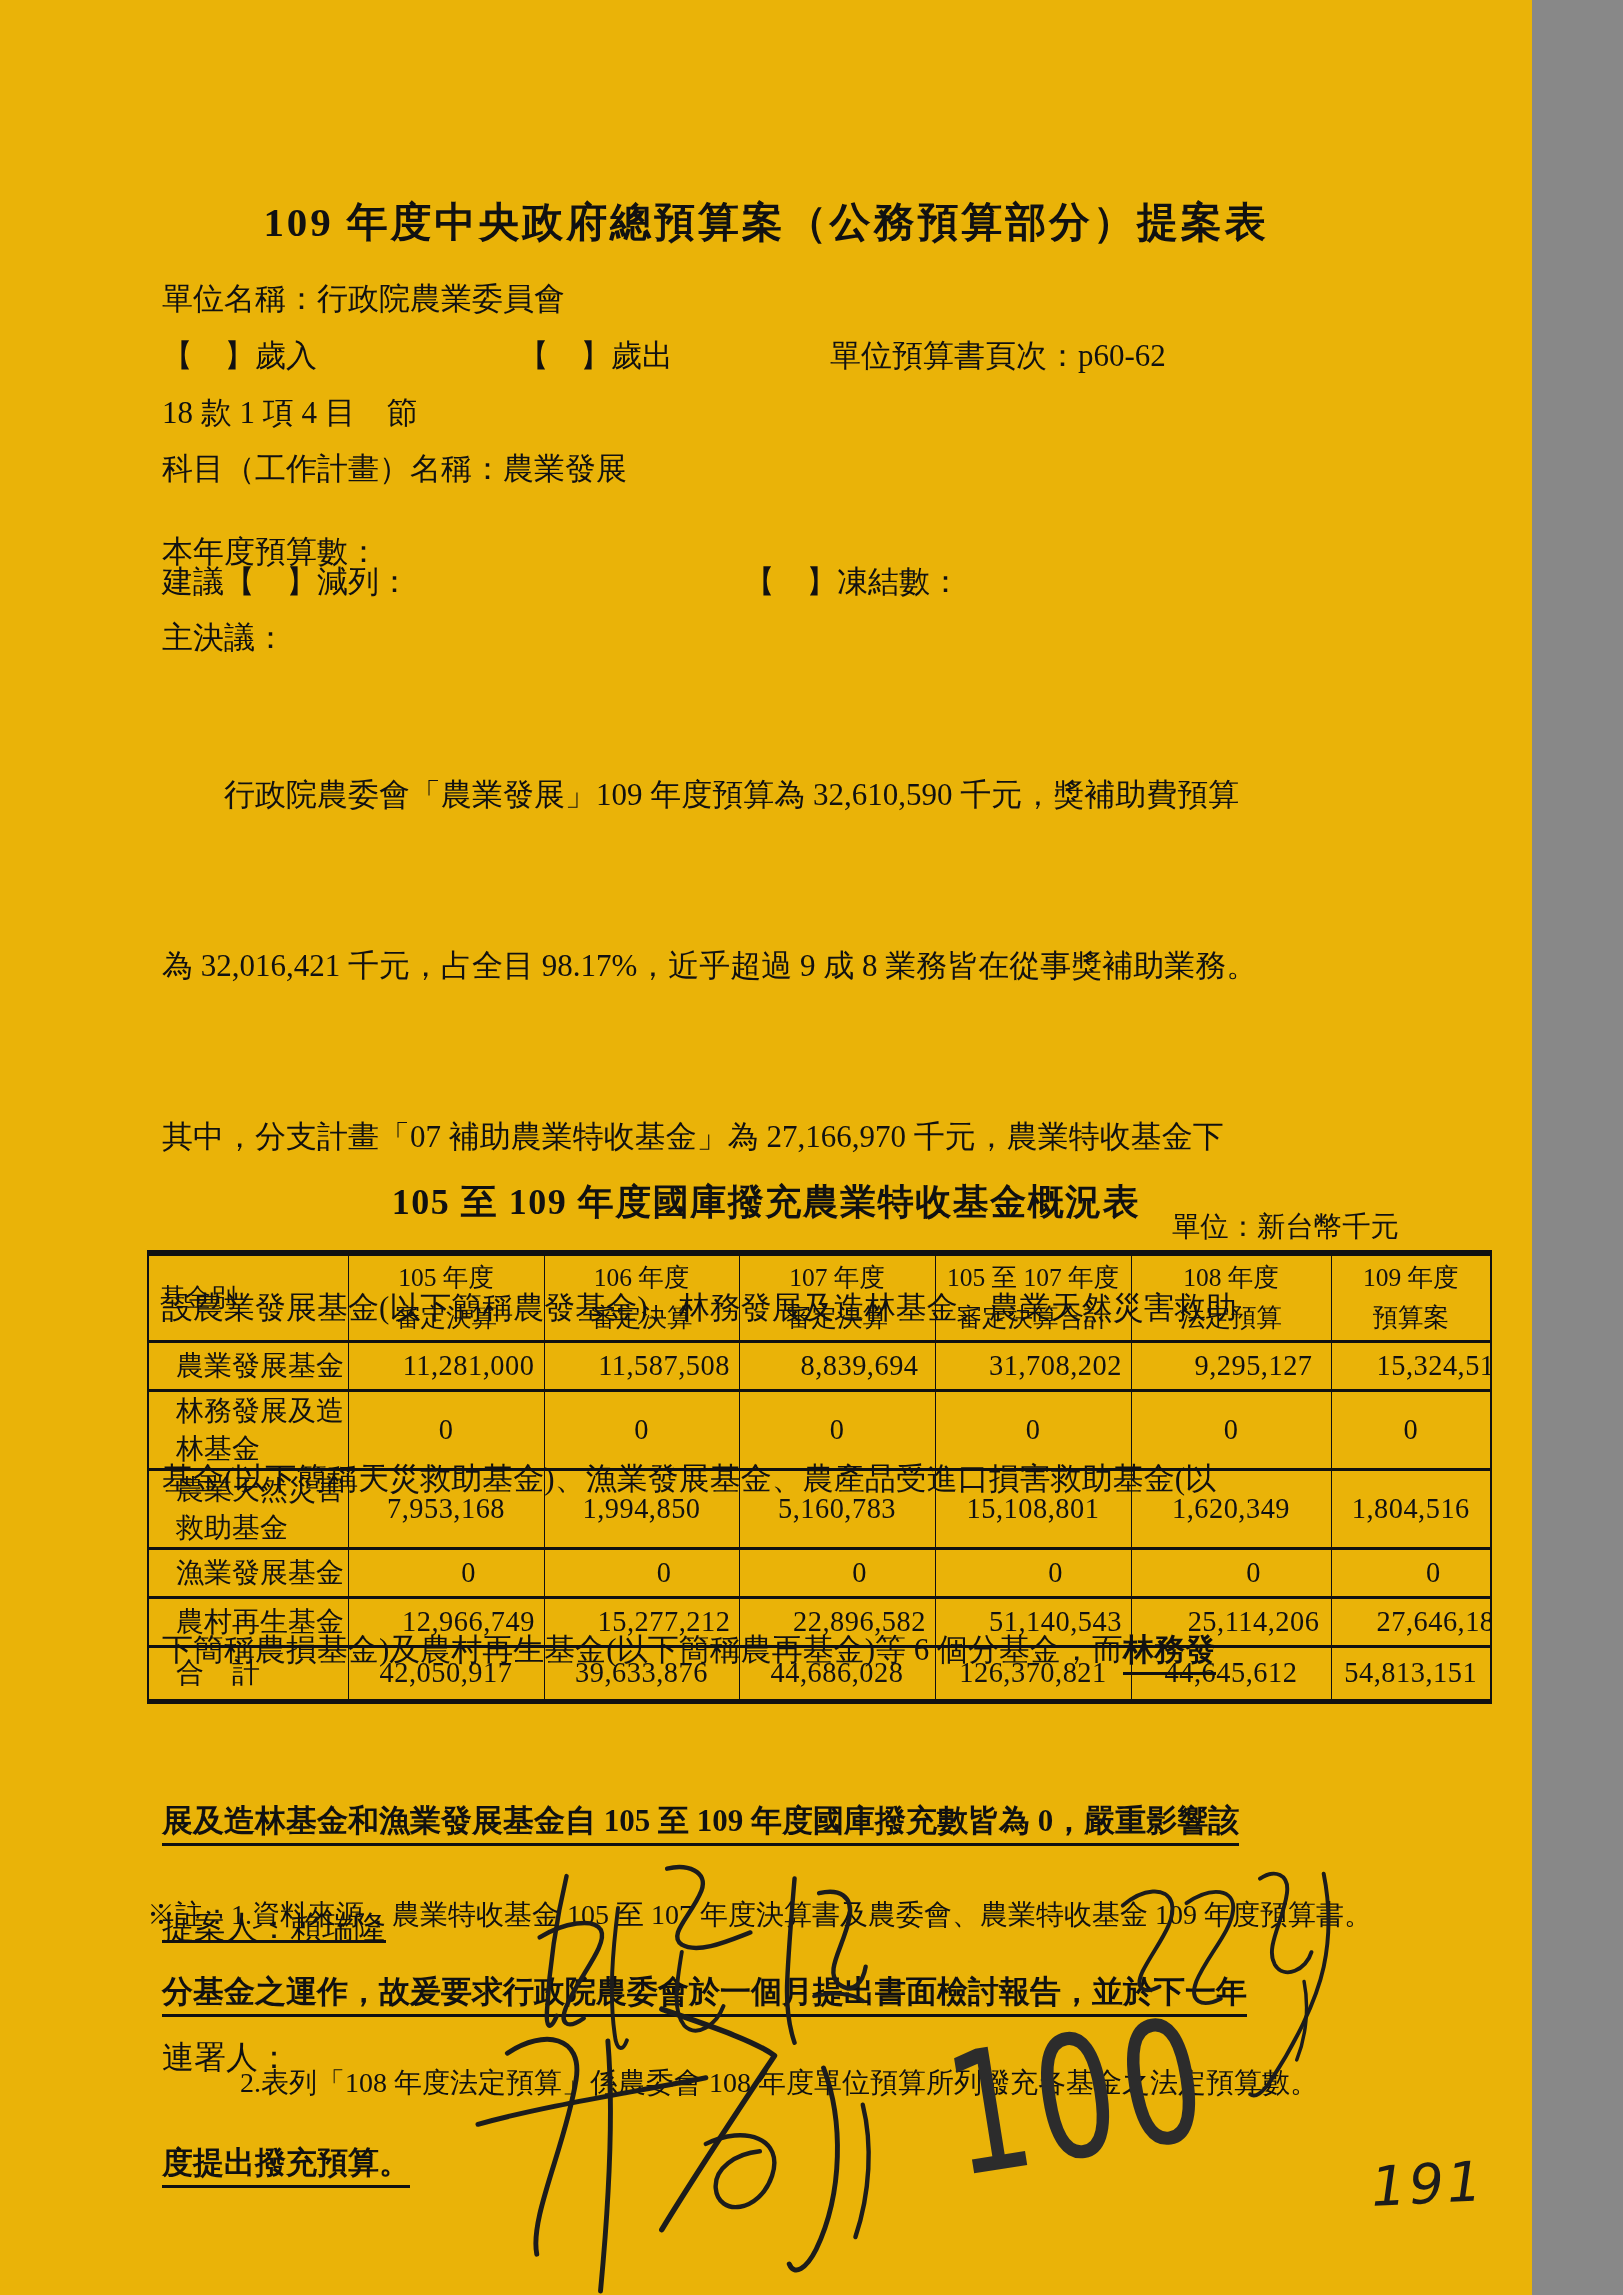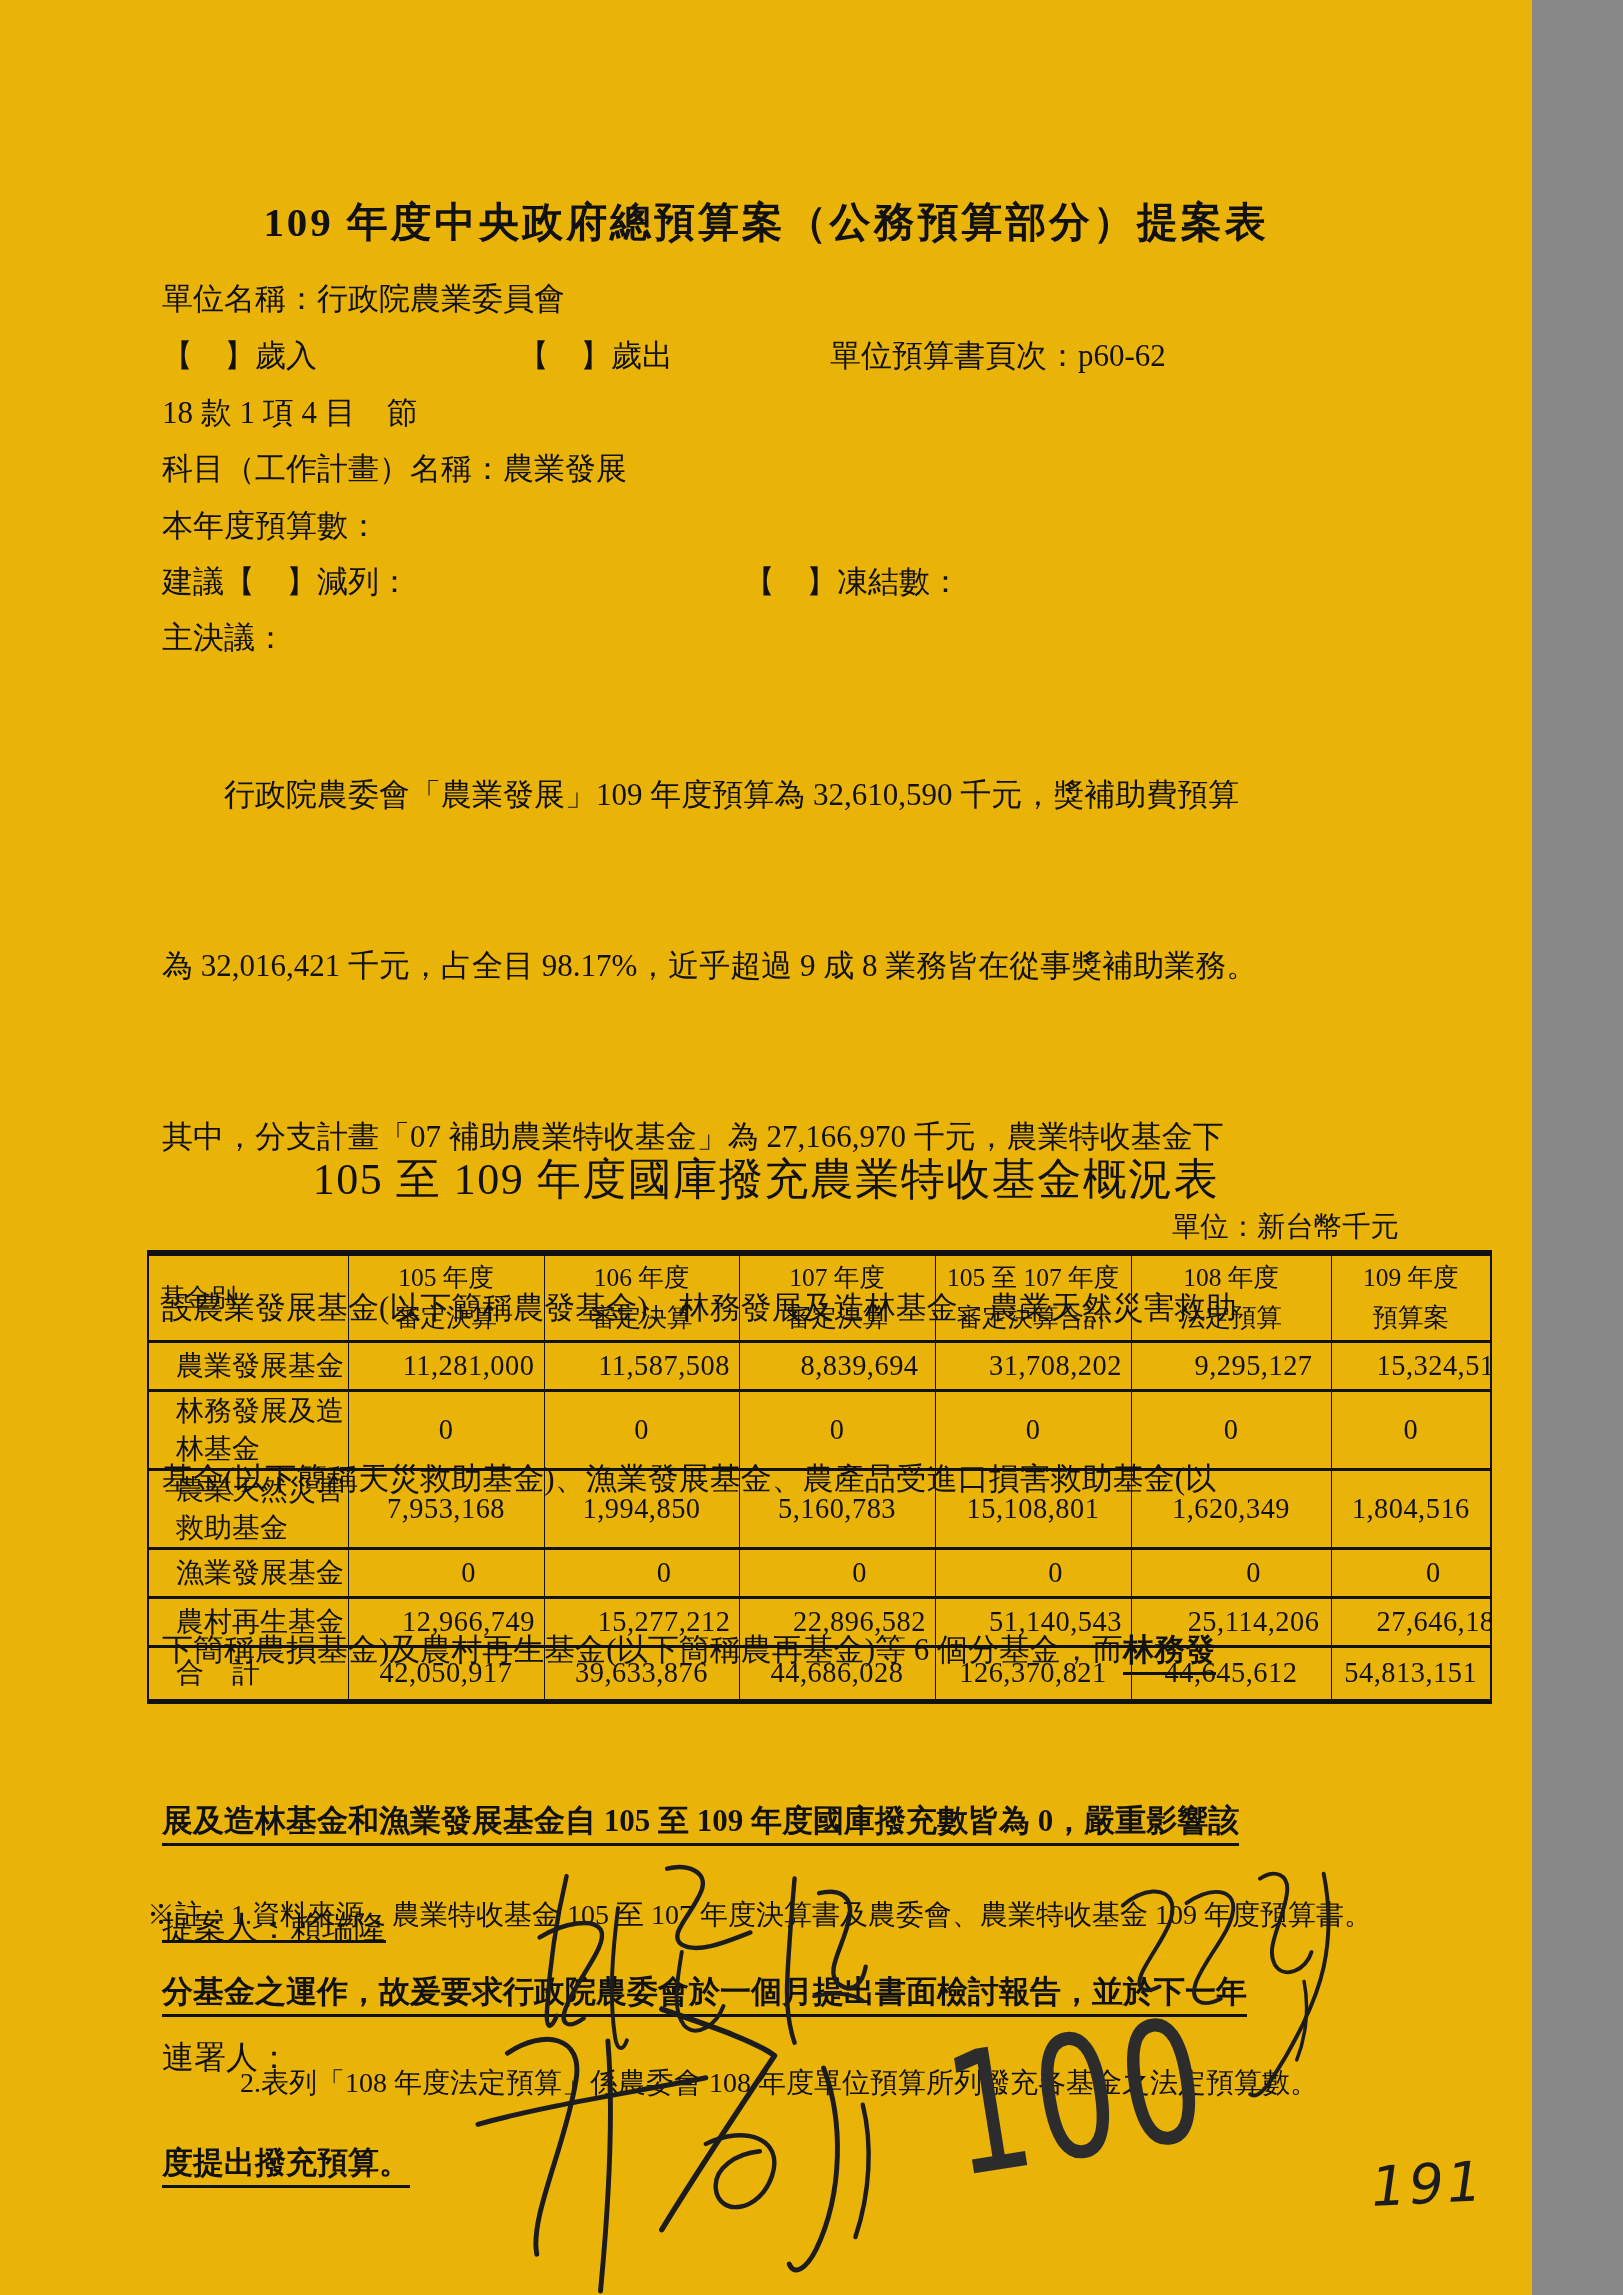--- a/index.html
+++ b/index.html
@@ -14,41 +14,41 @@
   }
   .title {
     position:absolute; top:195px; left:0; width:100%;
     text-align:center; font-size:41px; font-weight:bold; letter-spacing:2.9px;
   }
   .meta-line { position:absolute; left:162px; font-size:31px; white-space:pre; }
   .m-unit    { top:278px; }
   .m-check   { top:335px; }
   .m-item    { top:392px; }
   .m-subject { top:448px; }
-  .m-budget  { top:505px; }
+  .m-budget  { top:531px; }
   .m-suggest { top:561px; }
   .m-resol   { top:617px; }
   .gap1 { display:inline-block; width:201px; }
   .gap2 { display:inline-block; width:157px; }
   .gap3 { display:inline-block; width:334px; }
 
   .resolution {
     position:absolute; left:162px; top:652px;
     font-size:31px; line-height:57px; white-space:pre;
   }
   .resolution .line { height:57px; }
   .resolution .u {
     font-weight:bold;
     border-bottom:3.4px solid #111;
     padding-bottom:4.9px;
   }
 
   .table-title {
-    position:absolute; top:1150px; left:0; width:100%;
-    text-align:center; font-size:44px; font-weight:normal; letter-spacing:1.5px;
+    position:absolute; top:1178px; left:0; width:100%;
+    text-align:center; font-size:36px; font-weight:bold; letter-spacing:1.5px;
   }
   .unit-note {
     position:absolute; top:1208px; right:133px; font-size:28.4px;
   }
 
   table.fund {
     position:absolute; left:147px; top:1250px; width:1342px;
     border-collapse:collapse; table-layout:fixed;
     border-top:6.9px solid #111; border-bottom:5.9px solid #111;
     border-left:2.5px solid #111; border-right:2.5px solid #111;

